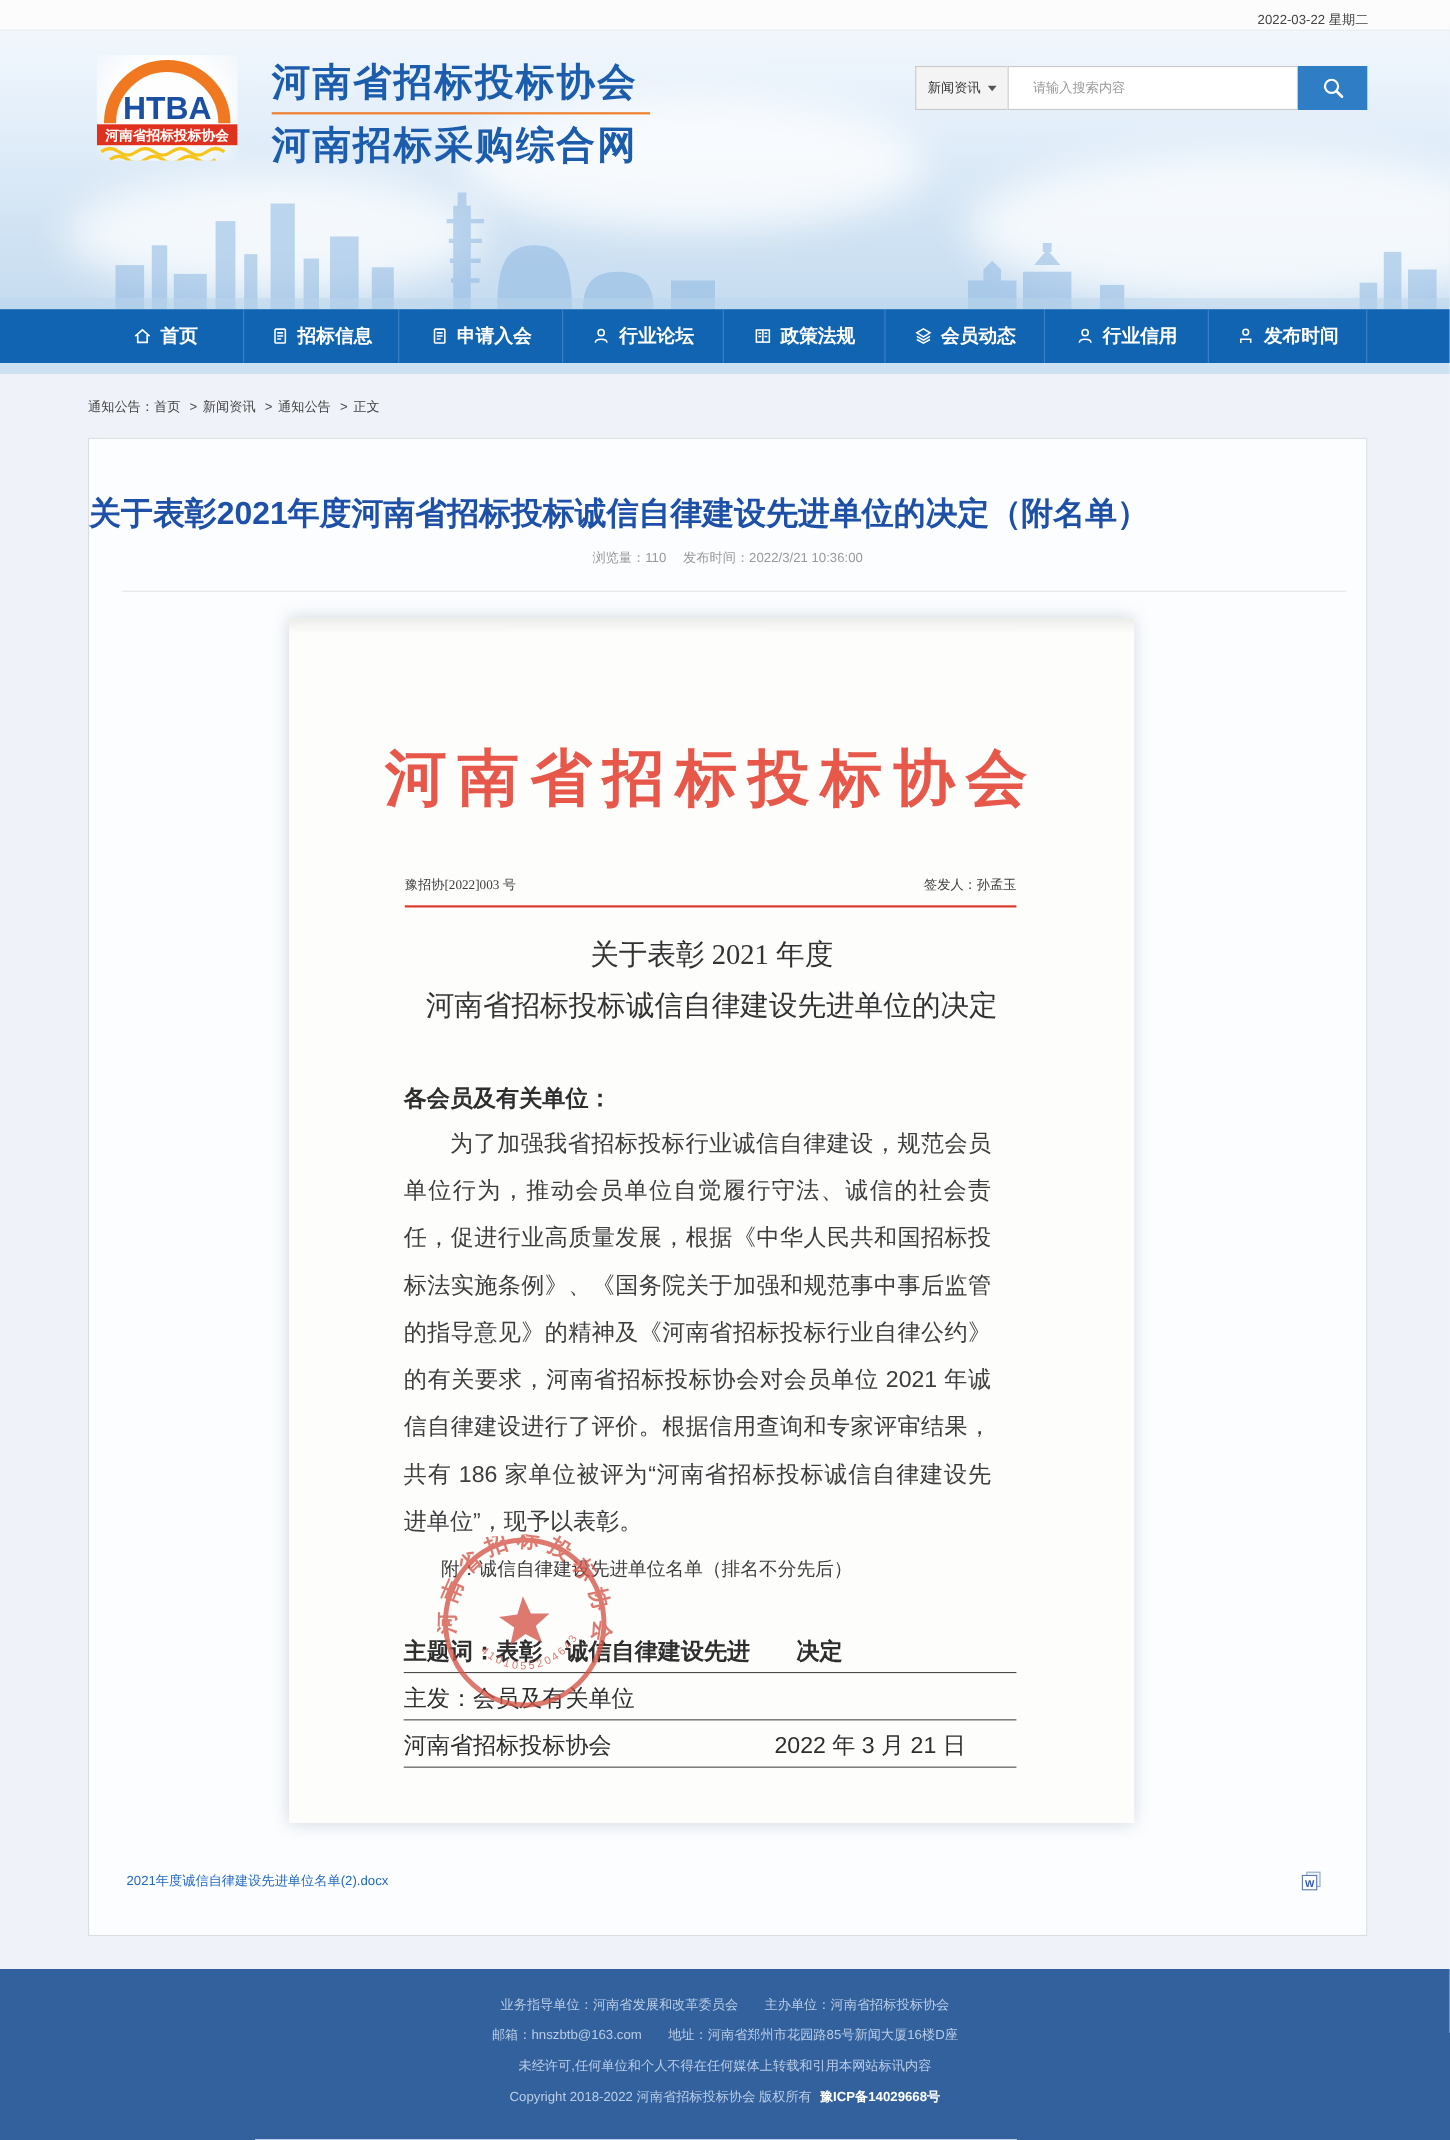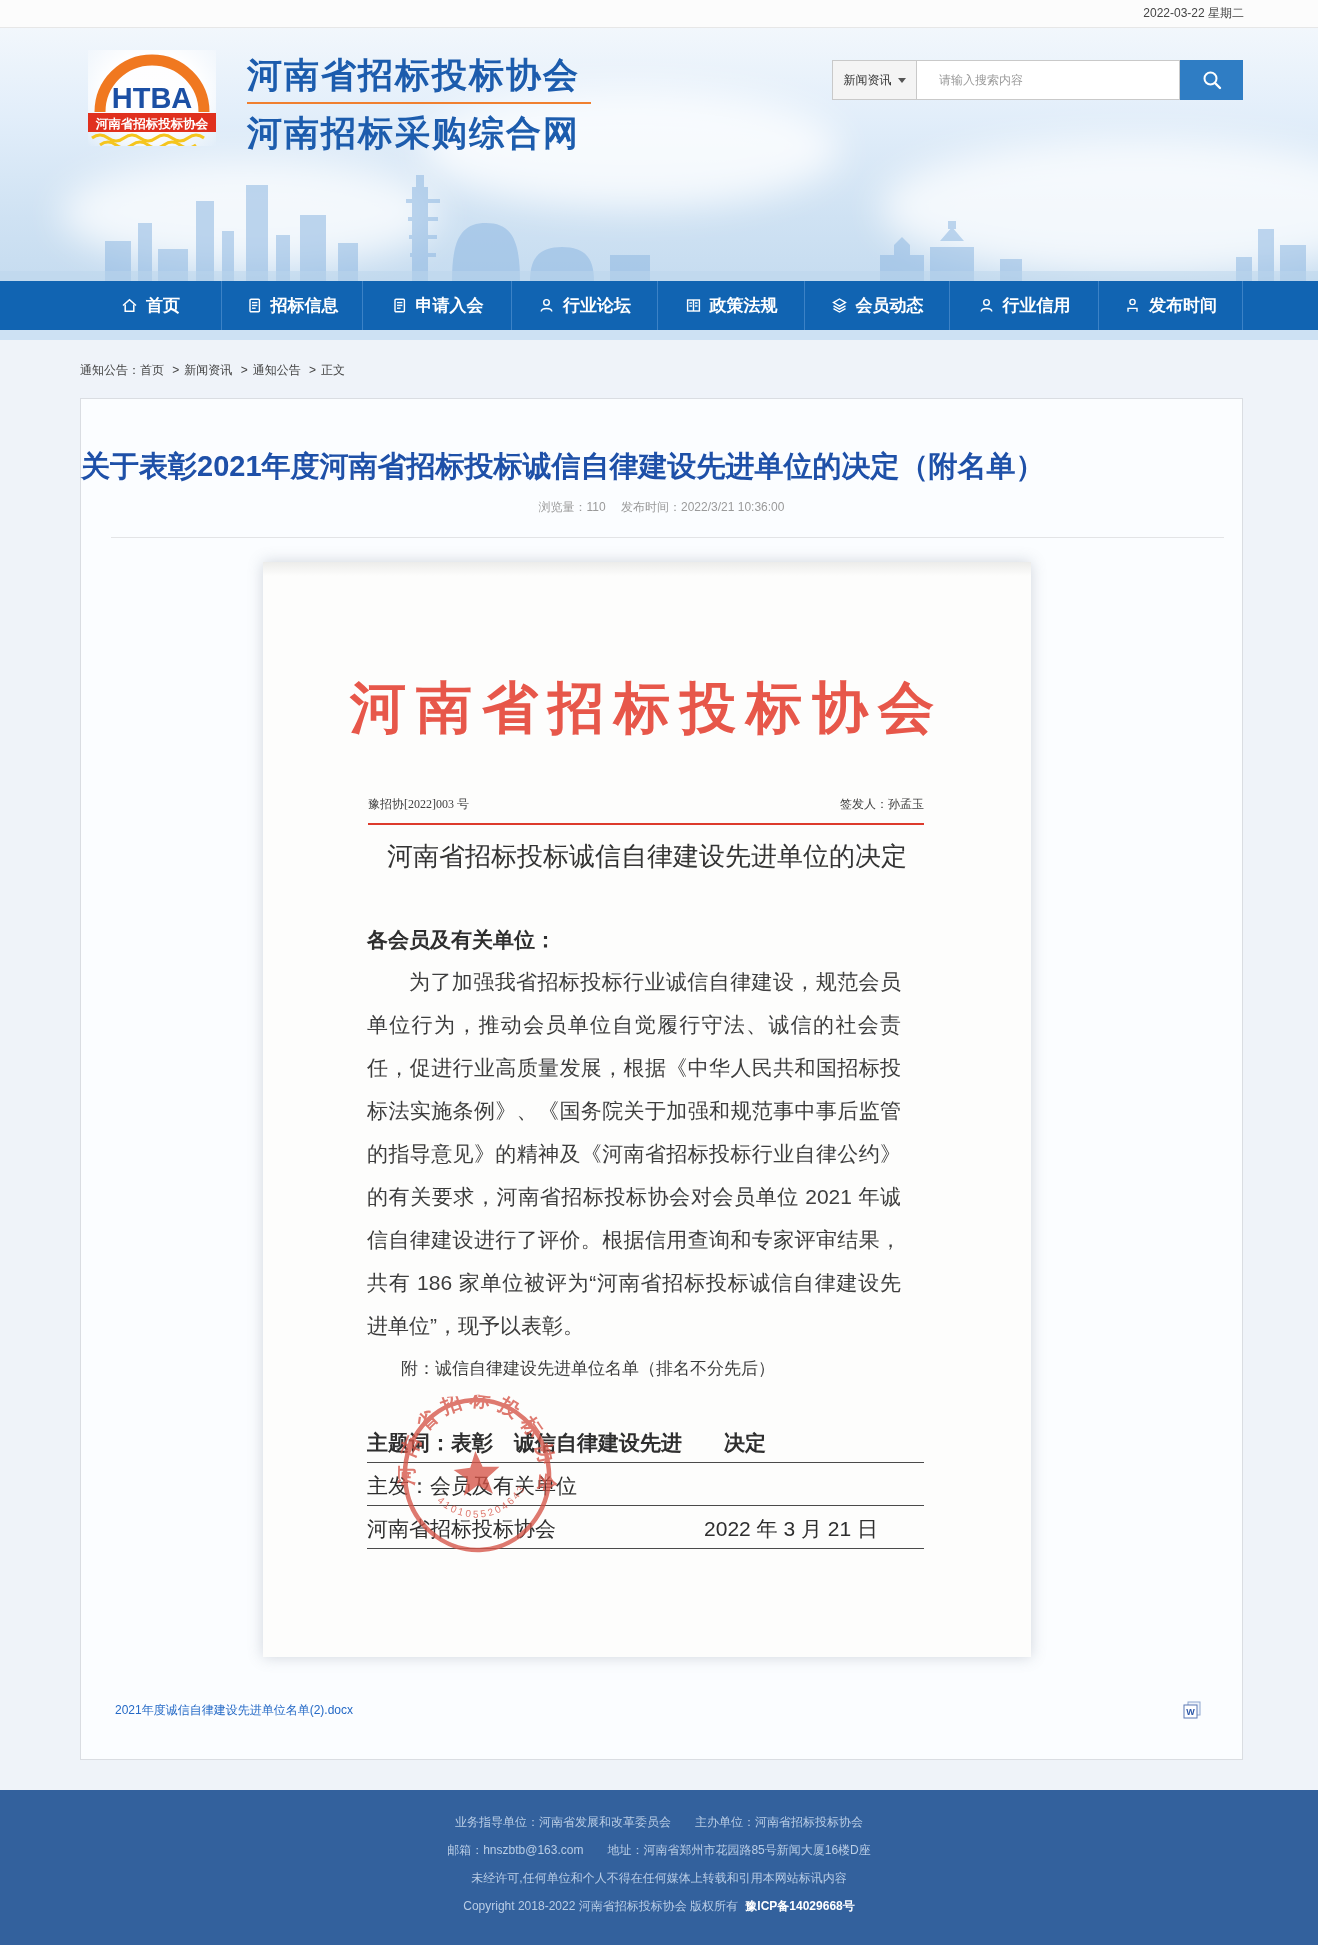--- a/index.html
+++ b/index.html
@@ -1,21 +1,21 @@
 <!DOCTYPE html>
 <html><head>
 <meta charset="utf-8">
 <style>
   * { margin:0; padding:0; box-sizing:border-box; }
   html,body { width:1318px; background:#eff3f9; font-family:"Liberation Sans","DejaVu Sans",sans-serif; }
   body { height:1945px; position:relative; }
 
   
   .topbar { height:28px; background:#fcfcfc; border-bottom:1px solid #e7e7e7;
-            display:flex; align-items:center; justify-content:flex-end; padding-right:74px; }
+            display:flex; align-items:flex-end; justify-content:flex-end; padding-right:74px; }
   .topbar-date { font-size:12px; color:#444; }
 
   
   .banner { position:relative; height:253px; overflow:hidden;
             background:linear-gradient(180deg,#f2f7fc 0%,#e2eefa 35%,#cfe2f3 75%,#c6dcf0 100%); }
   .cloud { position:absolute; border-radius:50%; filter:blur(18px); background:rgba(255,255,255,.75); }
   .cloud.c1 { width:420px; height:120px; left:420px; top:60px; }
   .cloud.c2 { width:520px; height:140px; left:880px; top:110px; }
   .cloud.c3 { width:380px; height:110px; left:60px; top:130px; }
   .skyline { position:absolute; left:0; bottom:0; width:1318px; height:110px; }
@@ -251,20 +251,21 @@
   </div>
   <div class="meta-divider"></div>
 
   <div class="paper">
     <div class="letterhead">河南省招标投标协会</div>
     <div class="doc-number-row">
       <span>豫招协[2022]003 号</span>
       <span>签发人：孙孟玉</span>
     </div>
     <div class="red-rule"></div>
+    <div class="doc-title1">关于表彰 2021 年度</div>
     <div class="doc-title2">河南省招标投标诚信自律建设先进单位的决定</div>
     <div class="salutation">各会员及有关单位：</div>
     <p class="doc-body">为了加强我省招标投标行业诚信自律建设，规范会员单位行为，推动会员单位自觉履行守法、诚信的社会责任，促进行业高质量发展，根据《中华人民共和国招标投标法实施条例》、《国务院关于加强和规范事中事后监管的指导意见》的精神及《河南省招标投标行业自律公约》的有关要求，河南省招标投标协会对会员单位 2021 年诚信自律建设进行了评价。根据信用查询和专家评审结果，共有 186 家单位被评为“河南省招标投标诚信自律建设先进单位”，现予以表彰。</p>
     <p class="doc-attach-note">附：诚信自律建设先进单位名单（排名不分先后）</p>
 
     <div class="subject-block">
       <div class="subject-row bold">主题词：表彰　诚信自律建设先进　　决定</div>
       <div class="subject-row">主发：会员及有关单位</div>
       <div class="subject-row flex">
         <span>河南省招标投标协会</span>

